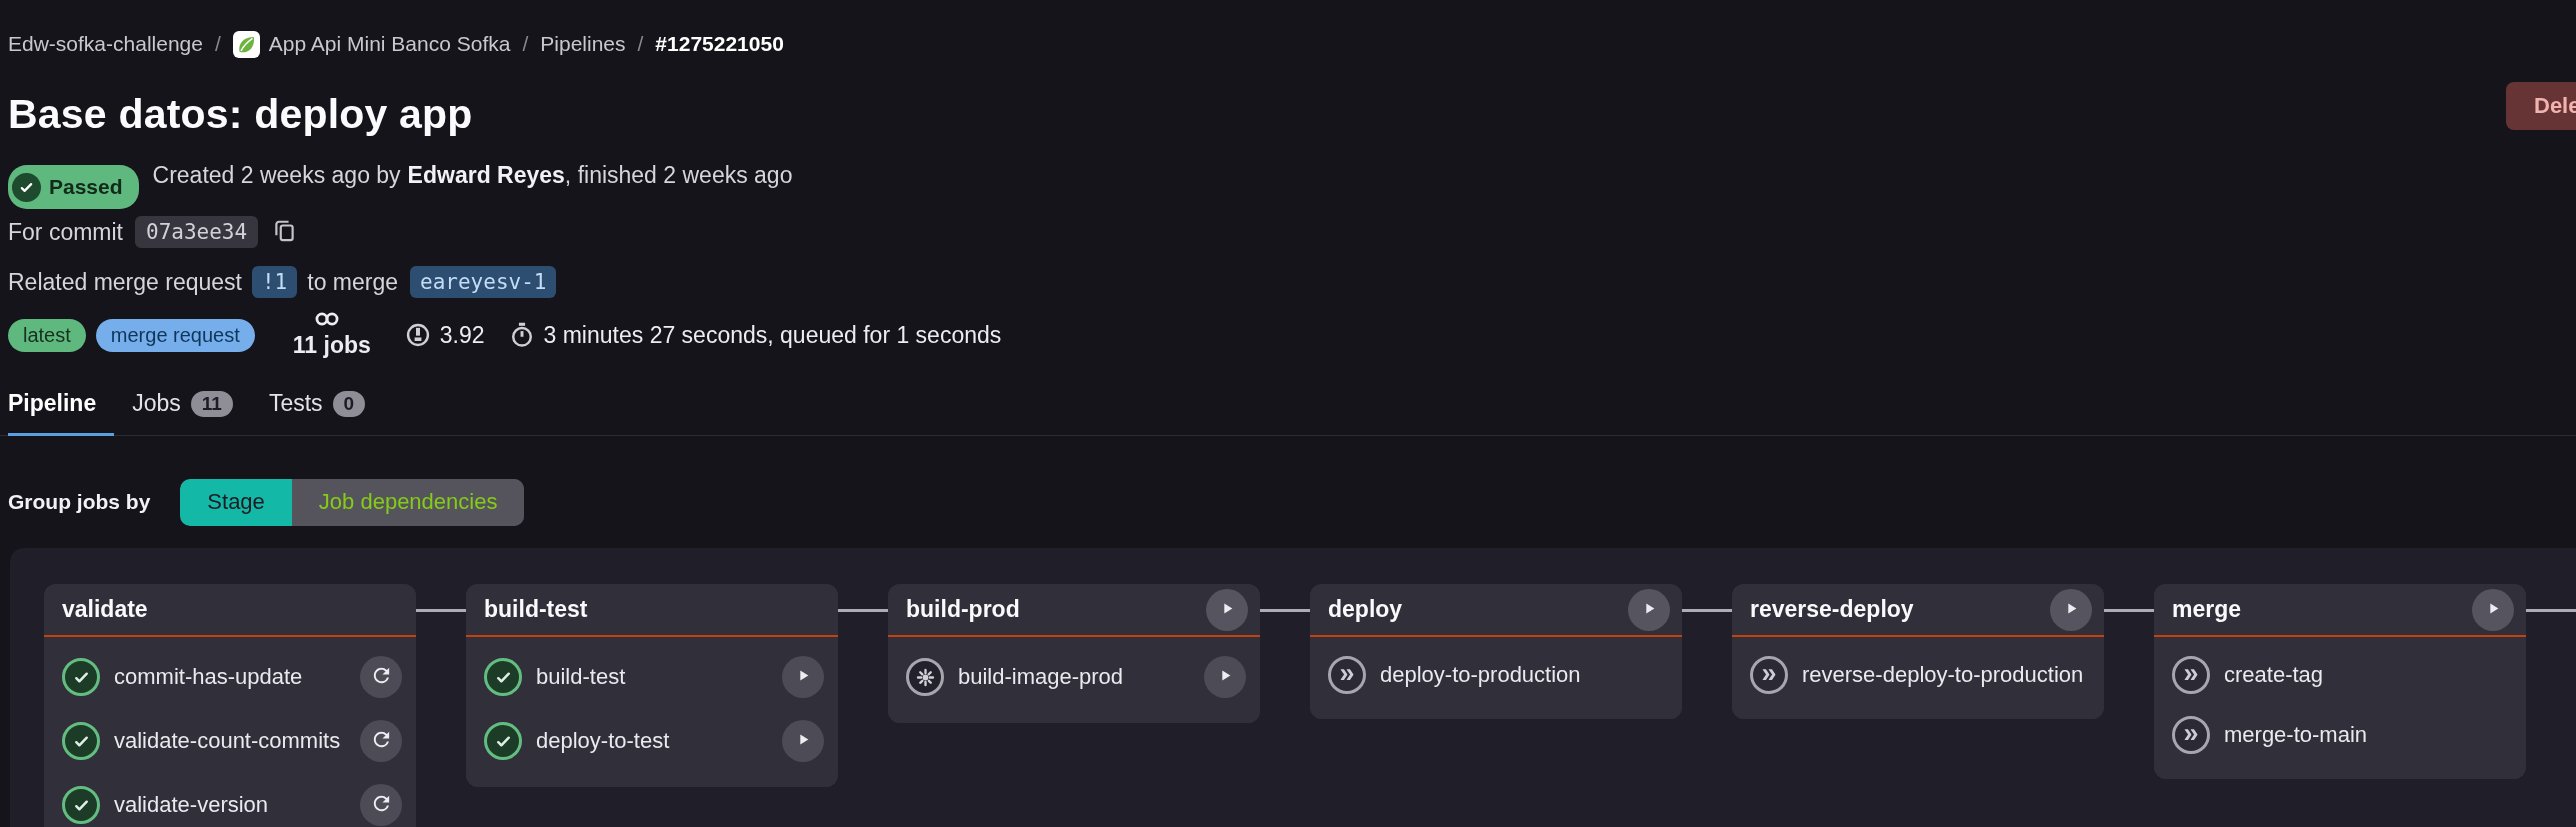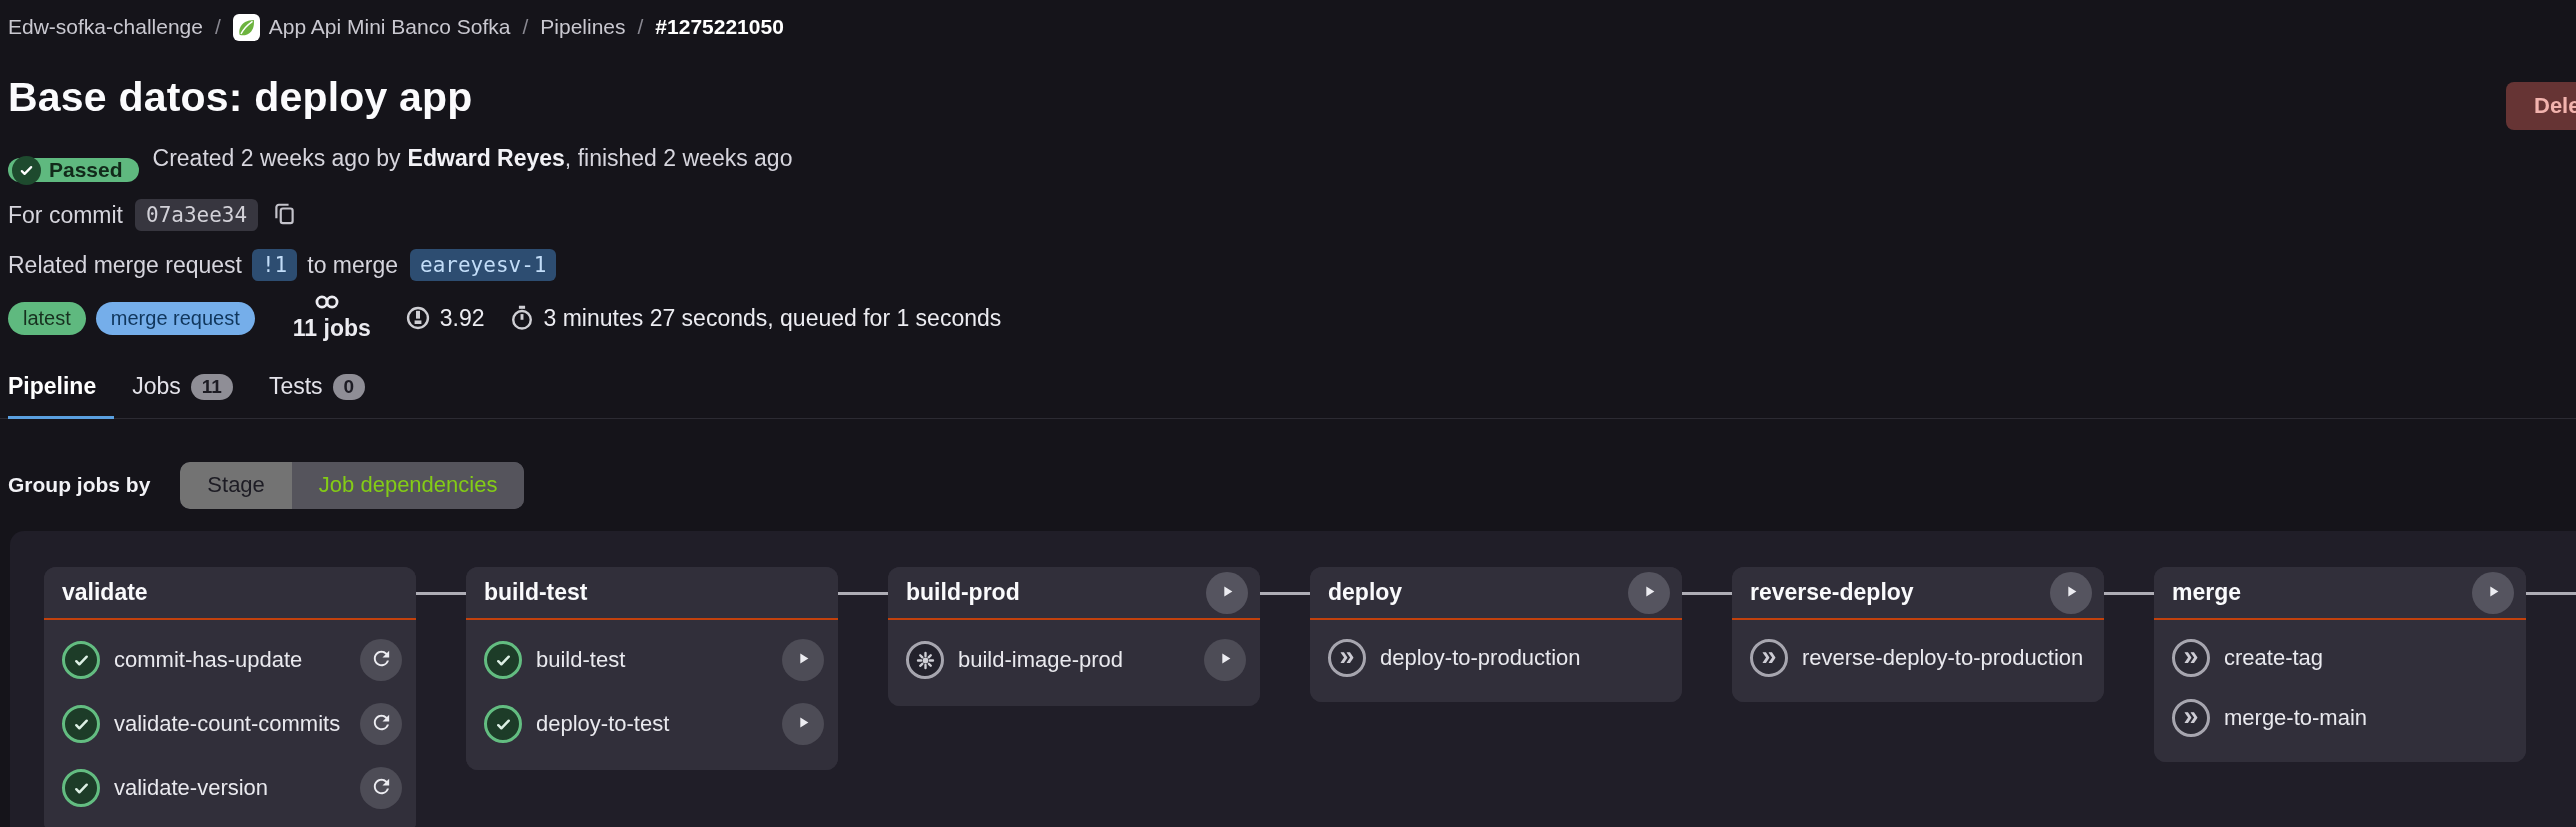--- a/index.html
+++ b/index.html
@@ -2,41 +2,41 @@
 <html><head>
 <meta charset="utf-8">
 <style>
   * { box-sizing: border-box; }
   html,body { margin:0; padding:0; }
   body {
     width:2576px; height:827px; overflow:hidden; position:relative;
     background:#15141a; color:#ececf1;
     font-family:"Liberation Sans", sans-serif;
   }
-  .page { position:relative; width:2576px; height:827px; padding-top:12px; }
+  .page { position:relative; width:2576px; height:827px; padding-top:29px; }
 
   
   .breadcrumb { display:flex; align-items:center; padding-left:8px; height:30px; font-size:21px; color:#c9c8d0; }
   .crumb { cursor:pointer; }
   .crumb.last { color:#ffffff; font-weight:700; }
   .crumb-sep { margin:0 12px; color:#8a8992; }
   .crumb-avatar { width:27px; height:27px; border-radius:6px; background:#ffffff; display:flex; align-items:center; justify-content:center; margin-right:9px; }
 
   
   .title-row { padding-left:8px; margin-top:32px; }
   h1.title { margin:0; font-size:41px; font-weight:700; color:#fbfbfd; letter-spacing:0.2px; }
   .delete-btn {
     position:absolute; top:82px; left:2506px; height:48px; padding:0 28px;
     background:#663434; color:#f2b3ae; border:none; border-radius:8px;
     font-size:22px; font-weight:700; font-family:inherit; cursor:pointer;
   }
 
   
   .status-row { display:flex; align-items:center; margin-top:18px; padding-left:8px; height:38px; }
-  .passed-badge { display:inline-flex; align-items:center; background:#5fb97f; border-radius:19px; height:24px; padding:0 16px 0 4px; cursor:pointer;margin-top:24px; }
+  .passed-badge { display:inline-flex; align-items:center; background:#5fb97f; border-radius:19px; height:44px; padding:0 16px 0 4px; cursor:pointer;margin-top:24px; }
   .pb-circle { width:29px; height:29px; border-radius:50%; background:#1e4a2e; display:flex; align-items:center; justify-content:center; margin-right:8px; }
   .passed-badge .pb-label { font-size:21px; font-weight:600; color:#122a1a; }
   .created-text { margin-left:14px; font-size:23px; color:#d6d5dd; }
   .created-text .prefix { margin-right:7px; }
   .created-text b { color:#f2f2f6; font-weight:700; }
 
   
   .commit-row { display:flex; align-items:center; margin-top:20px; padding-left:8px; height:36px; font-size:23px; color:#d6d5dd; }
   .sha-chip { margin-left:12px; background:#37363f; color:#d2d1d8; font-family:"DejaVu Sans Mono", monospace; font-size:21px; padding:4px 11px; border-radius:6px; cursor:pointer; }
   .copy-btn { margin-left:10px; background:none; border:none; cursor:pointer; padding:4px; display:flex; }
@@ -61,21 +61,21 @@
   .tab { display:flex; align-items:center; padding:10px 18px 16px; font-size:23px; color:#e4e3ea; cursor:pointer; border-bottom:3px solid transparent; margin-bottom:-1px; }
   .tab:first-child { padding-left:0; }
   .tab.active { font-weight:700; color:#ffffff; border-bottom-color:#5aa0e0; }
   .tab-badge { margin-left:10px; background:#8f8e96; color:#1d1c24; font-size:19px; font-weight:600; border-radius:14px; padding:2px 11px; }
 
   
   .group-row { display:flex; align-items:center; margin-top:42px; padding-left:8px; height:48px; }
   .group-label { font-size:21px; font-weight:700; color:#f2f2f6; }
   .segmented { display:flex; margin-left:30px; background:#55545c; border-radius:10px; overflow:hidden; height:47px; }
   .seg-btn { border:none; font-family:inherit; font-size:22px; padding:0 27px; cursor:pointer; background:#55545c; color:#84cc16; }
-  .seg-btn.selected { background:#737373; color:#1d1c24; border-radius:10px 0 0 10px; }
+  .seg-btn.selected { background:#14b8a6; color:#1d1c24; border-radius:10px 0 0 10px; }
 
   
   .graph-panel { margin-top:22px; margin-left:10px; width:2758px; height:360px; background:#201e28; border-radius:14px; padding:36px 0 0 34px; }
   .stages { display:flex; align-items:flex-start; gap:50px; }
   .stage { position:relative; width:372px; flex:none; background:#312f3a; border-radius:12px; overflow:hidden; }
   .stage:not(:first-child)::before { content:""; position:absolute; left:-50px; top:25px; width:50px; height:3px; background:#aeadb5; }
   .stage { overflow:visible; }
   .stage-inner { background:#312f3a; border-radius:12px; overflow:hidden; }
   .stage-header { height:53px; display:flex; align-items:center; justify-content:space-between; padding:0 12px 0 18px; border-bottom:2px solid #c2410c; }
   .stage-name { font-size:23px; font-weight:700; color:#fafafc; }

